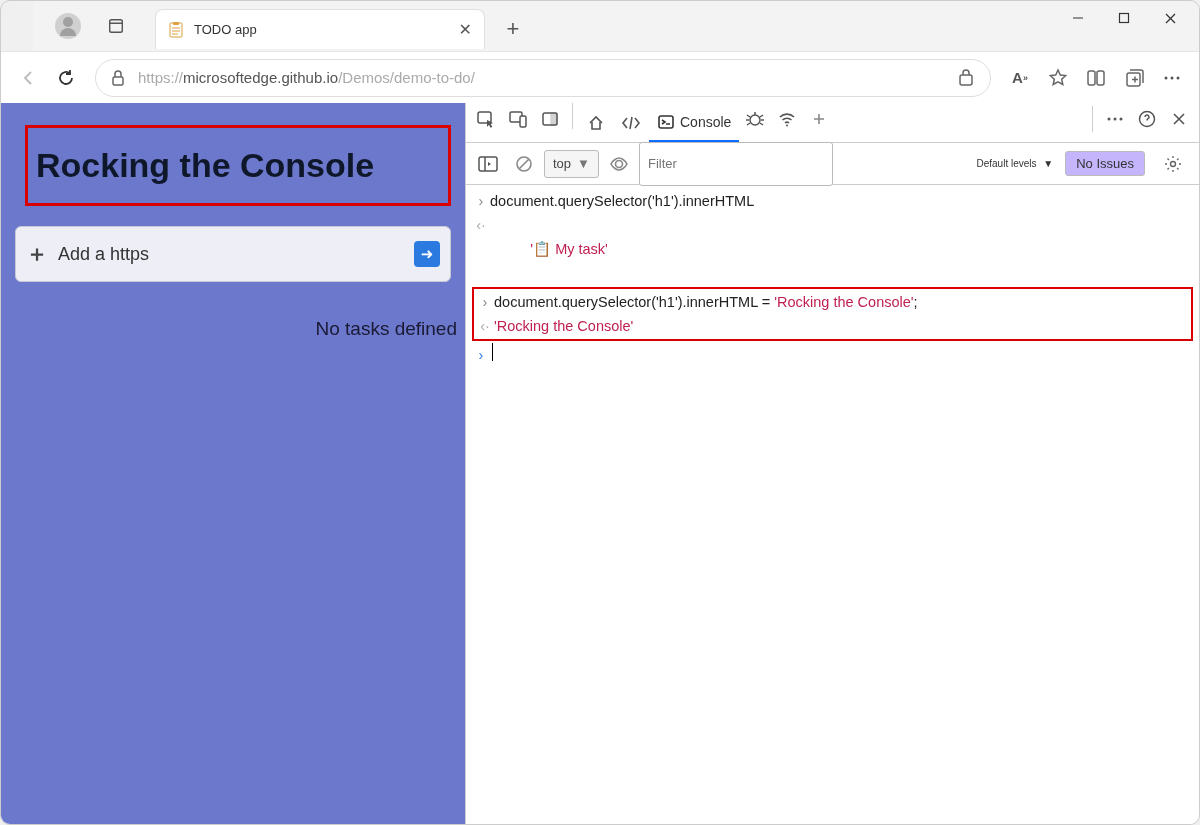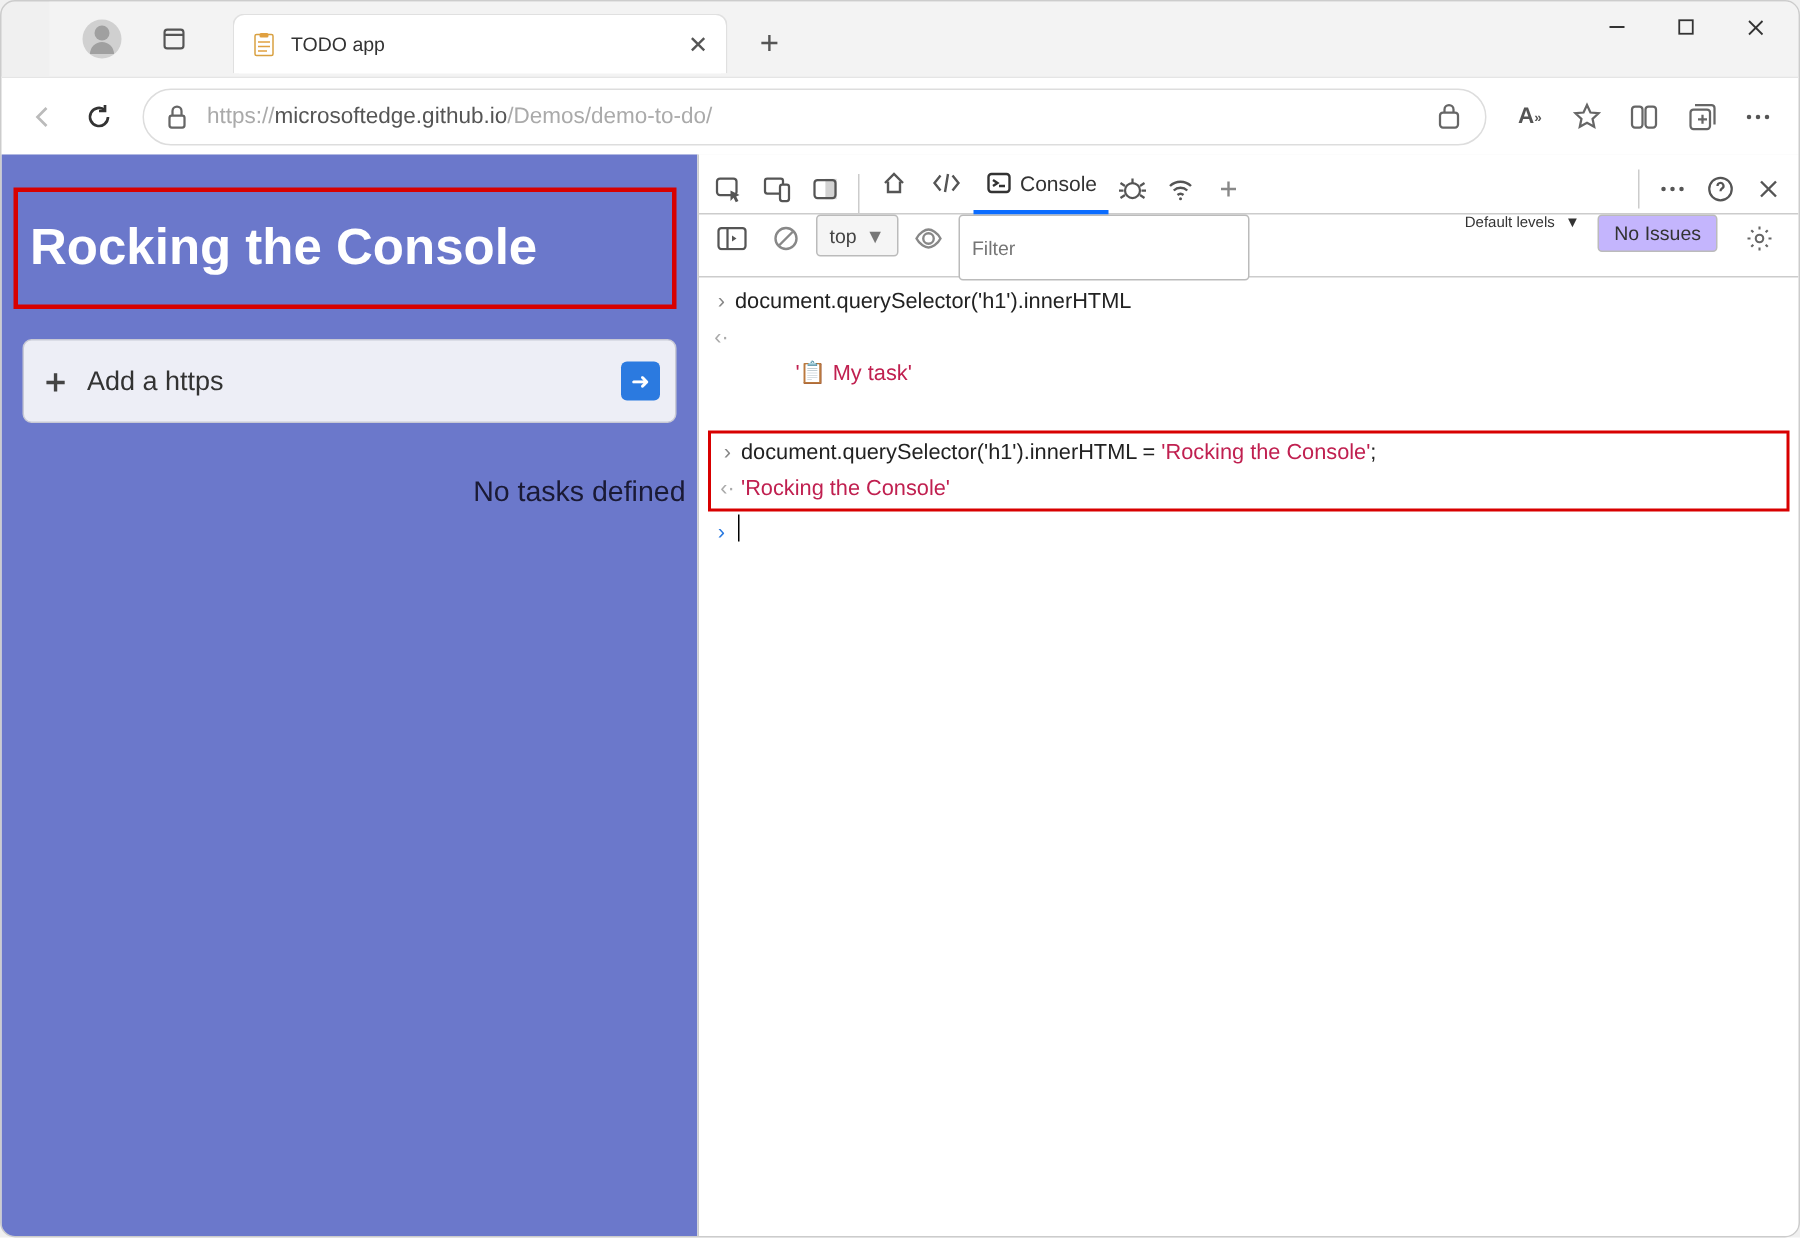--- a/index.html
+++ b/index.html
@@ -20,35 +20,35 @@
   .addrbar{height:52px; background:#fff; border-top:1px solid #e5e5e5; display:flex; align-items:center; padding:0 8px;justify-content:flex-end;}
   .nav-btn{width:38px;height:38px;display:flex;align-items:center;justify-content:center;color:#888;border-radius:6px;}
   .nav-btn.enabled{color:#333;}
   .urlbox{flex:1; height:38px; border:1px solid #ddd; border-radius:19px; margin:0 10px; display:flex; align-items:center; padding:0 14px; background:#fff;}
   .urlbox .lock{margin-right:12px;}
   .url-text{font-size:15px;color:#aaa;}
   .url-text .dark{color:#555;}
   .ab-btn{width:38px;height:38px;display:flex;align-items:center;justify-content:center;color:#555;border-radius:6px;}
   .content-row{display:flex; height:723px;}
   .page{width:464px; background:#6b78cb; padding:8px; display:flex; flex-direction:column; border-radius:0 0 0 8px;}
-  .page h1{font-size:34px; font-weight:800; color:#ffffff; padding:18px 8px 18px 8px; border:3px solid #d80000; margin:14px 6px 8px 0;}
+  .page h1{font-size:34px; font-weight:800; color:#0f172a; padding:18px 8px 18px 8px; border:3px solid #d80000; margin:14px 6px 8px 16px;}
   .task-input{background:#edeef6; border:1px solid #c8c9d5; border-radius:6px; margin:12px 6px; height:56px; display:flex; align-items:center; padding:0 10px;}
   .task-input .plus{font-size:22px;font-weight:700;color:#444;margin-right:10px;}
   .task-input .label{font-size:18px;color:#333;flex:1;}
   .task-input .go{width:26px;height:26px;background:#2b7ae0;border-radius:4px;display:flex;align-items:center;justify-content:center;color:#fff;font-size:15px;}
   .empty{margin-top:24px;text-align:right;font-size:19px;color:#1a1a35;}
   .devtools{flex:1; background:#fff; border-left:1px solid #ccc; display:flex; flex-direction:column;}
-  .dt-tabbar{height:40px;border-bottom:1px solid #ccc;display:flex;align-items:flex-end;padding:0 4px;}
+  .dt-tabbar{height:40px;border-bottom:1px solid #ccc;display:flex;align-items:flex-start;padding:0 4px;}
   .dt-ic{width:32px;height:32px;display:flex;align-items:center;justify-content:center;color:#555;border-radius:3px;}
   .dt-sep{width:1px;height:26px;background:#ccc;margin:0 6px;}
   .dt-tab{height:40px;display:flex;align-items:center;justify-content:center;padding:0 8px;}
   .dt-tab.active{border-bottom:3px solid #0b6cff;margin-bottom:-1px;}
   .dt-tab .lab{font-size:14px;color:#333;margin-left:5px;}
   .dt-right{margin-left:auto;display:flex;align-items:center;}
-  .dt-toolbar2{height:42px;border-bottom:1px solid #ccc;display:flex;align-items:flex-start;padding:0 6px;gap:4px;}
+  .dt-toolbar2{height:42px;border-bottom:1px solid #ccc;display:flex;align-items:center;padding:0 6px;gap:4px;}
   .sel{border:1px solid #bbb;border-radius:3px;background:#f5f5f5;height:28px;display:flex;align-items:center;padding:0 8px;font-size:13px;color:#444;}
   .filter-in{flex:0 0 160px;height:44px;border:1px solid #bbb;border-radius:3px;padding:0 8px;font-size:13px;color:#888;}
   .lvls{margin-left:auto;font-size:10px;color:#333;padding:0 8px;}
   .noissues{border:1px solid #bbb;background:#c4b5fd;border-radius:3px;font-size:13px;color:#333;padding:4px 10px;}
   .cog{margin-left:8px;margin-right:4px;}
   .console-body{flex:1;font-family:Consolas,Menlo,monospace;font-size:14.5px;color:#222;padding:4px 6px 4px 6px;position:relative;overflow:hidden;}
   .cline{display:flex;align-items:flex-start;min-height:24px;line-height:24px;}
   .arrow{width:18px;text-align:center;color:#888;flex-shrink:0;}
   .arrow.ret{color:#aaa;}
   .code{white-space:pre;flex:1;}

